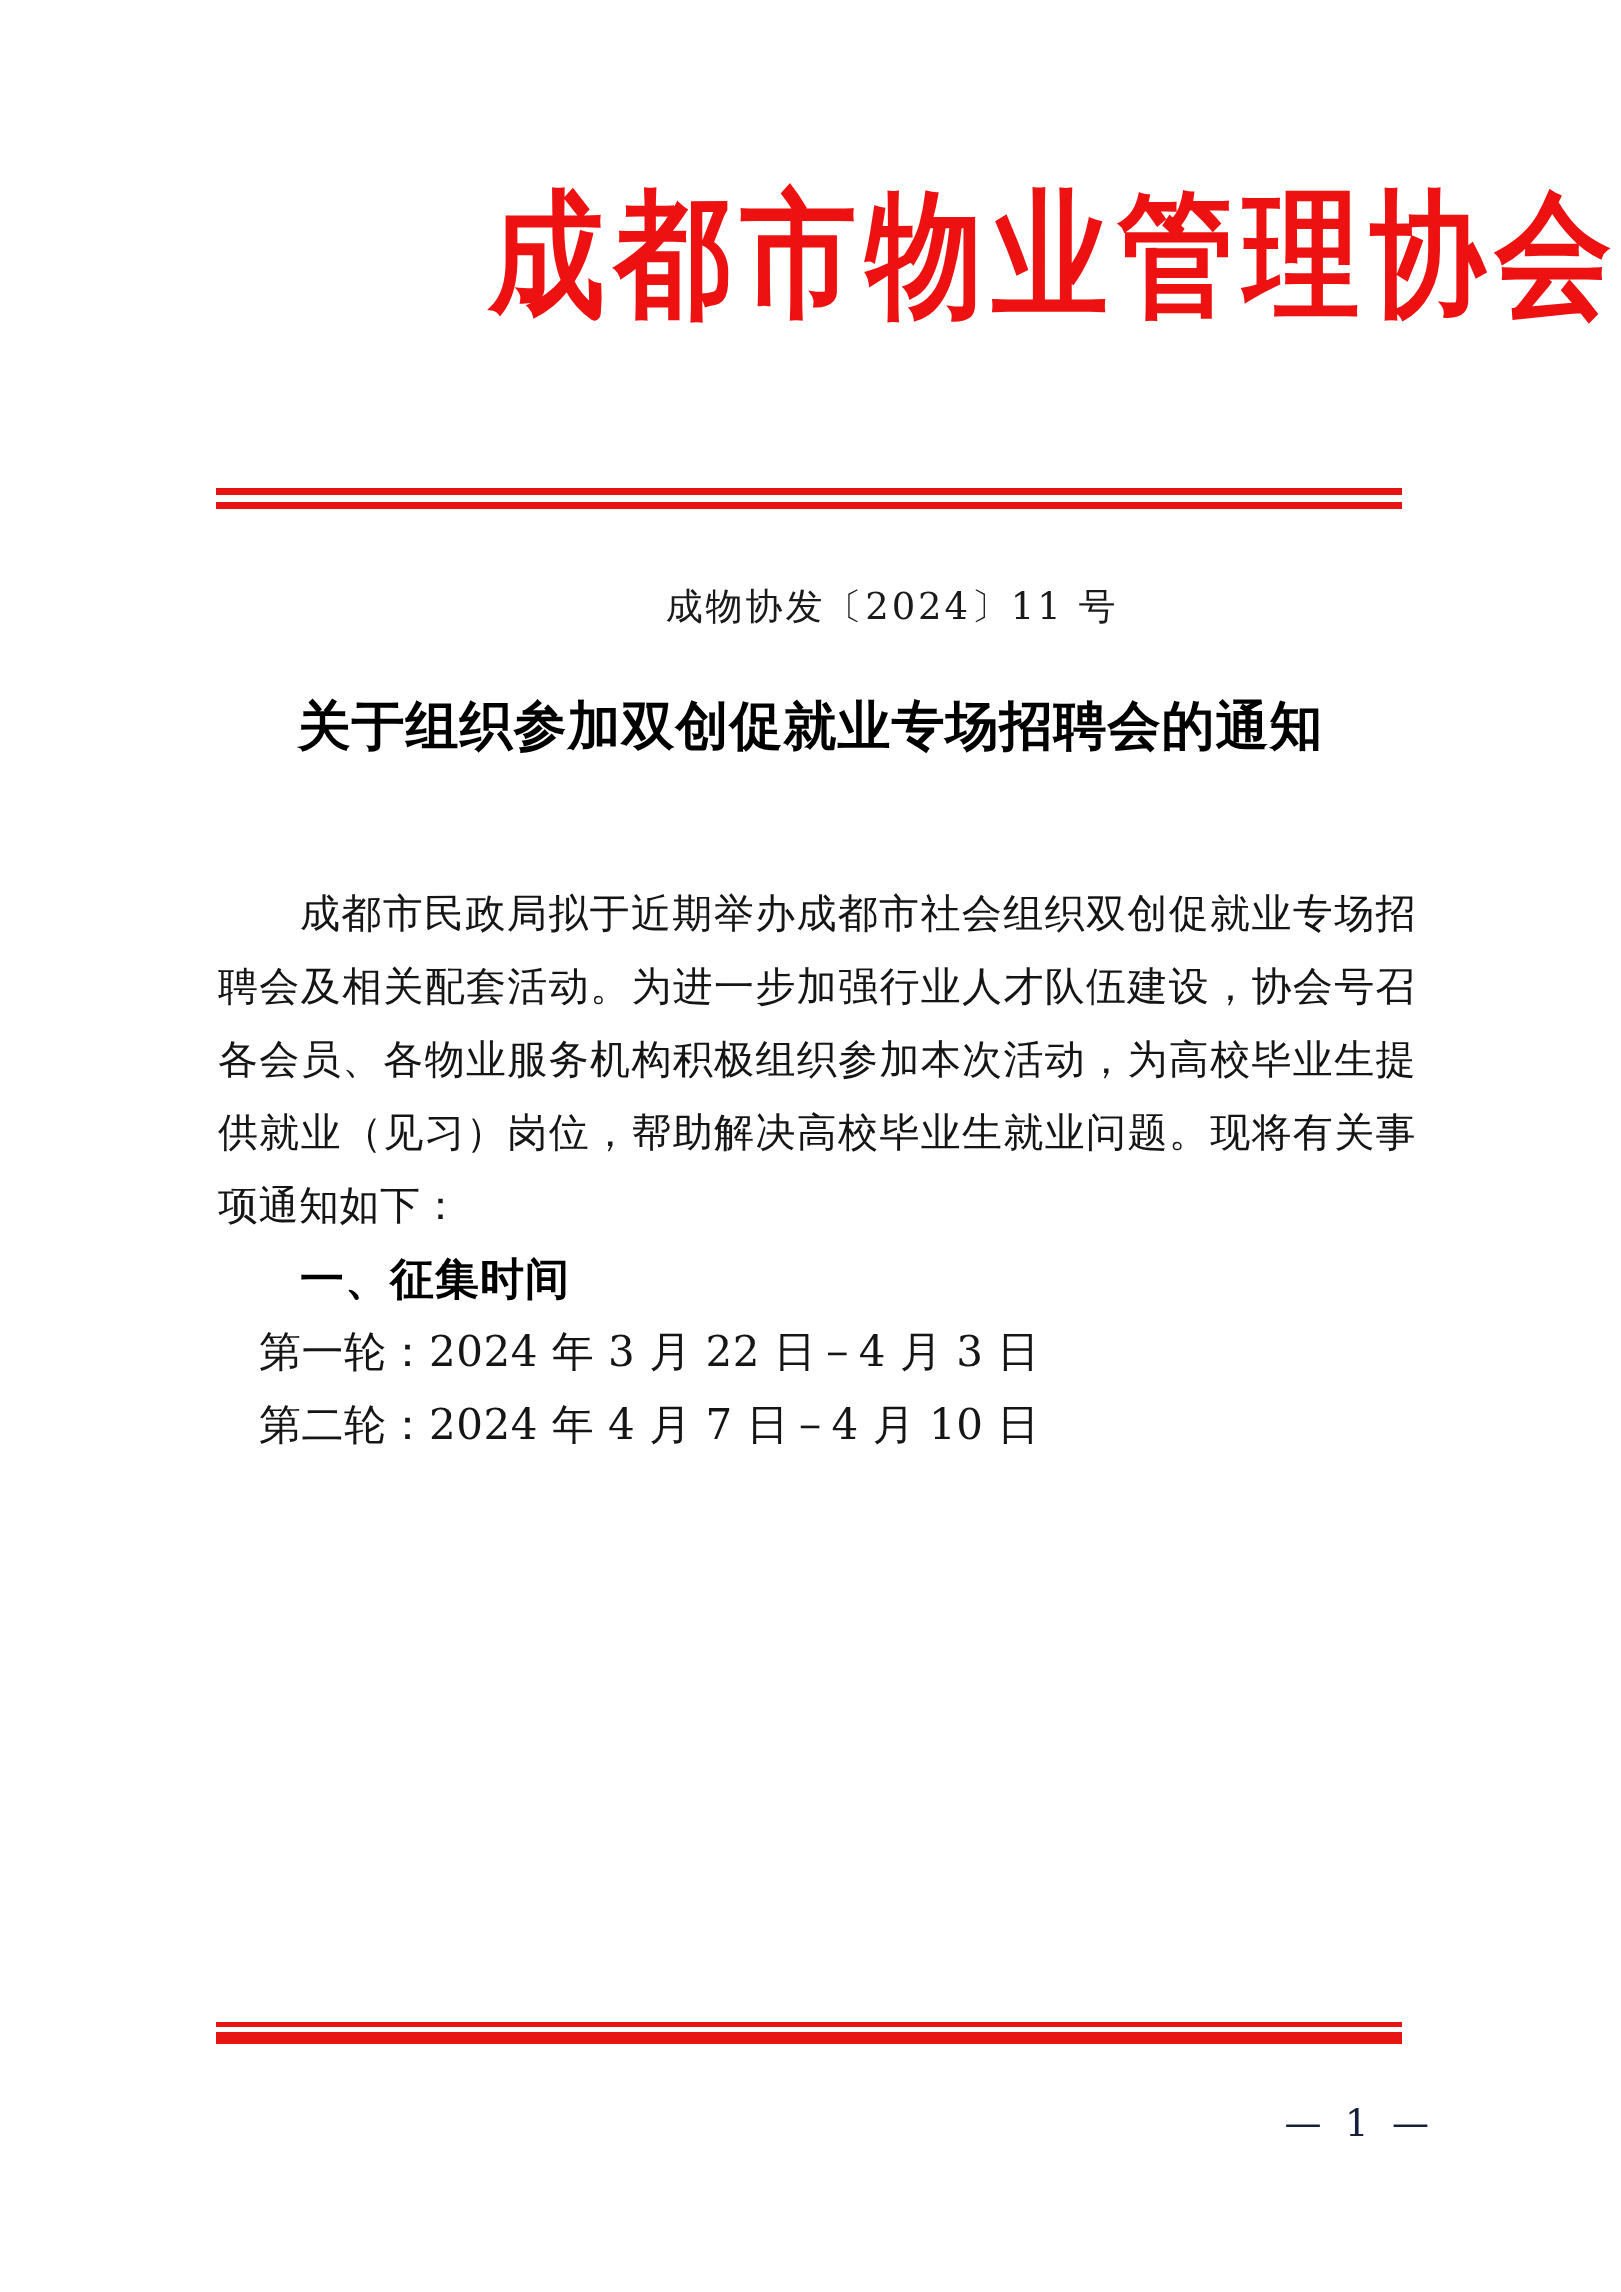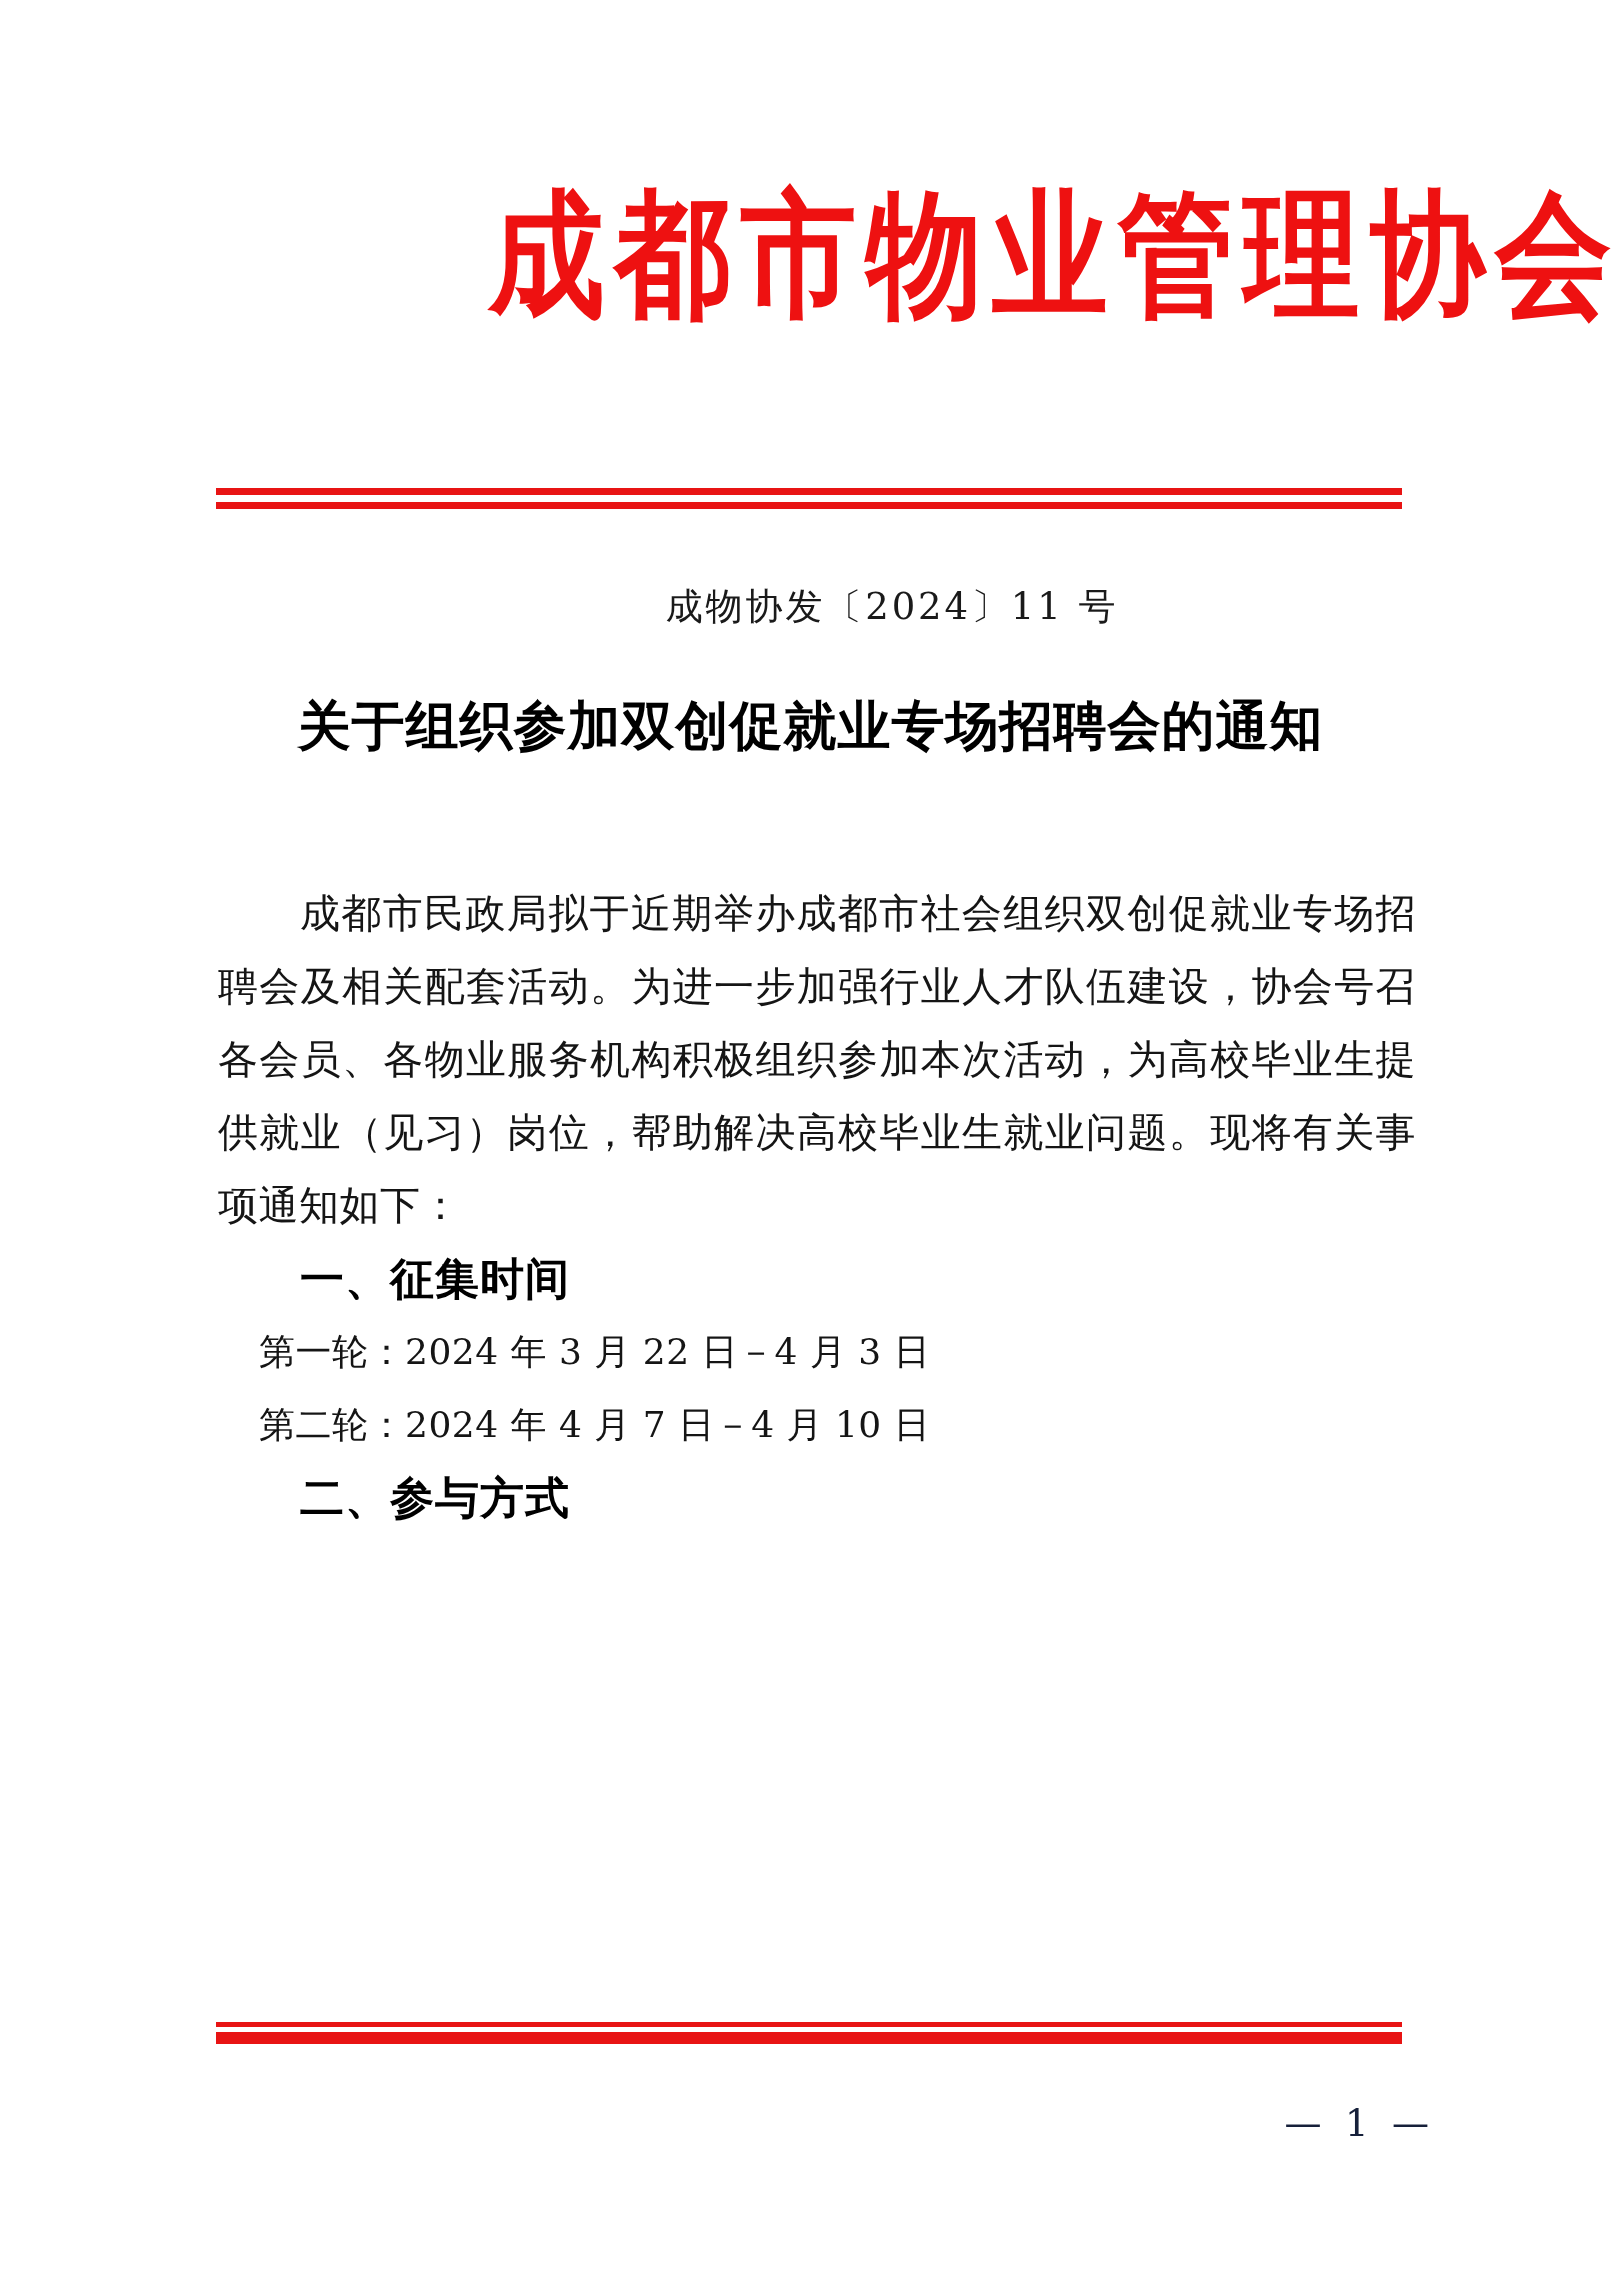--- a/index.html
+++ b/index.html
@@ -132,21 +132,21 @@
     font-weight: 700;
     color: #000000;
     margin: 0;
     text-indent: 82px;
     letter-spacing: 1px;
     white-space: nowrap;
   }
 
   .sub-line {
     font-family: "DejaVu Serif", "Liberation Serif", serif;
-    font-size: 36px;
+    font-size: 42px;
     line-height: 73px;
     color: #151515;
     margin: 0;
     text-indent: 41px;
     letter-spacing: 0.5px;
     white-space: nowrap;
   }
 
   .b {
     font-weight: 700;
@@ -213,21 +213,20 @@
 
 
     <p class="para indent">成都市民政局拟于近期举办成都市社会组织双创促就业专场招聘会及相关配套活动。为进一步加强行业人才队伍建设，协会号召各会员、各物业服务机构积极组织参加本次活动，为高校毕业生提供就业（见习）岗位，帮助解决高校毕业生就业问题。现将有关事项通知如下：</p>
 
     <p class="heading">一、征集时间</p>
 
     <p class="sub-line">第一轮：2024 年 3 月 22 日－4 月 3 日</p>
 
     <p class="sub-line">第二轮：2024 年 4 月 7 日－4 月 10 日</p>
 
-    <p class="heading">二、参与方式</p>
 
 
 
   </div>
 
   <div id="footer-rule">
     <div class="bar-thin"></div>
     <div class="bar-thick"></div>
   </div>
 

